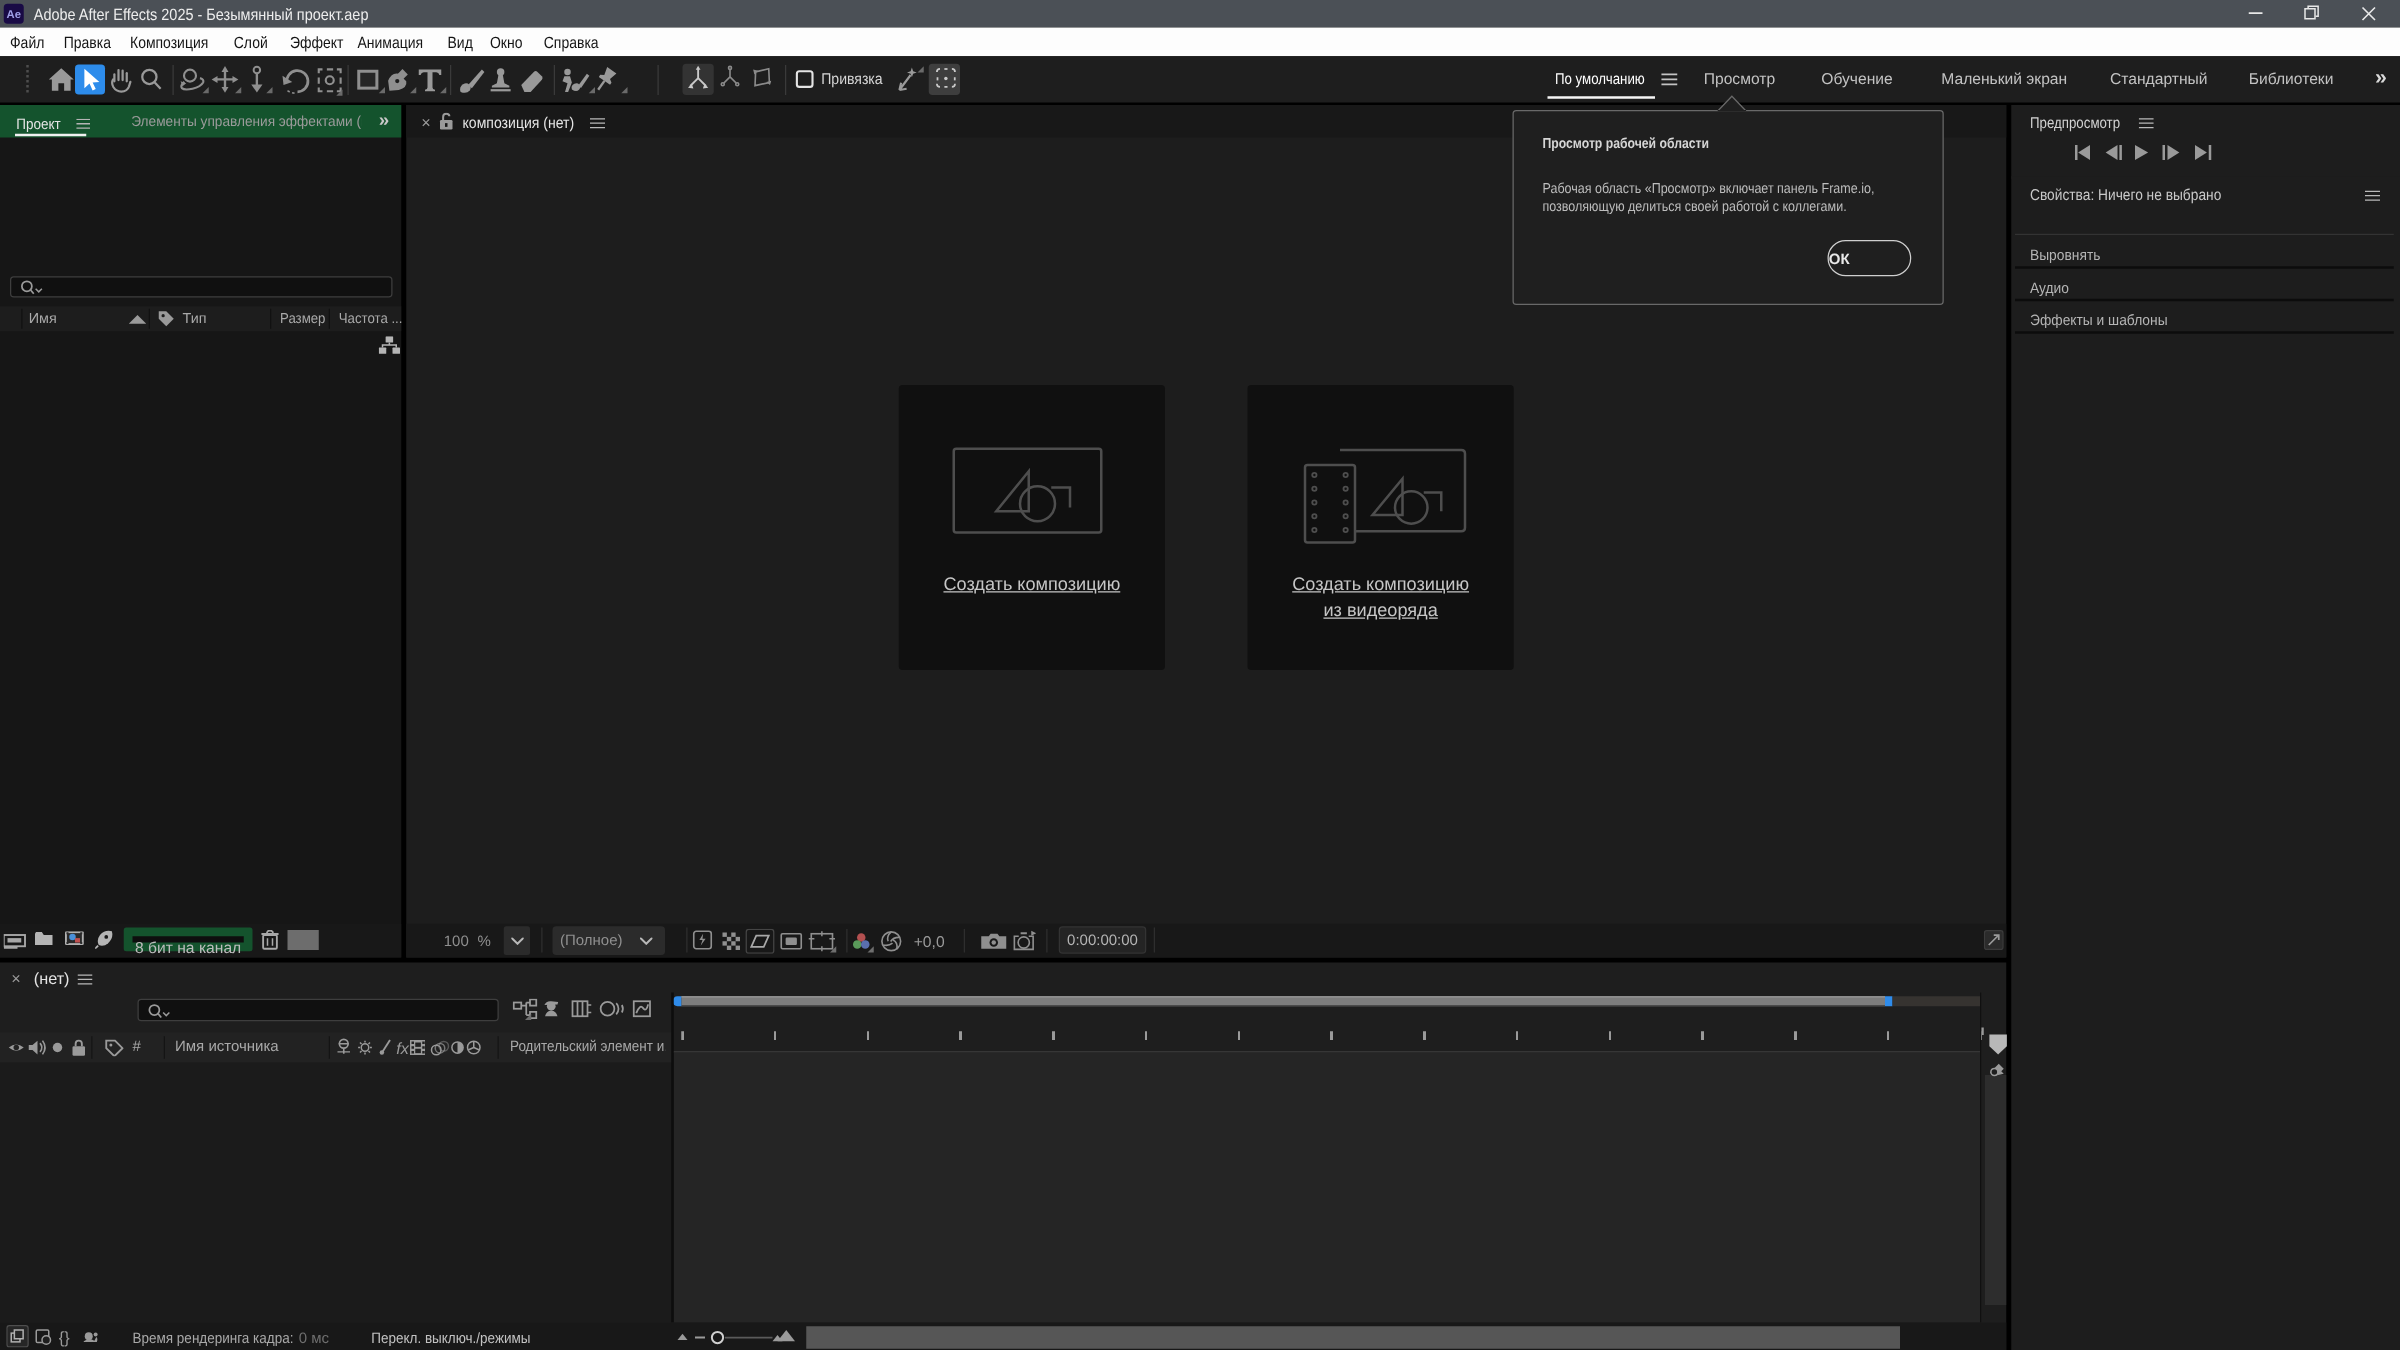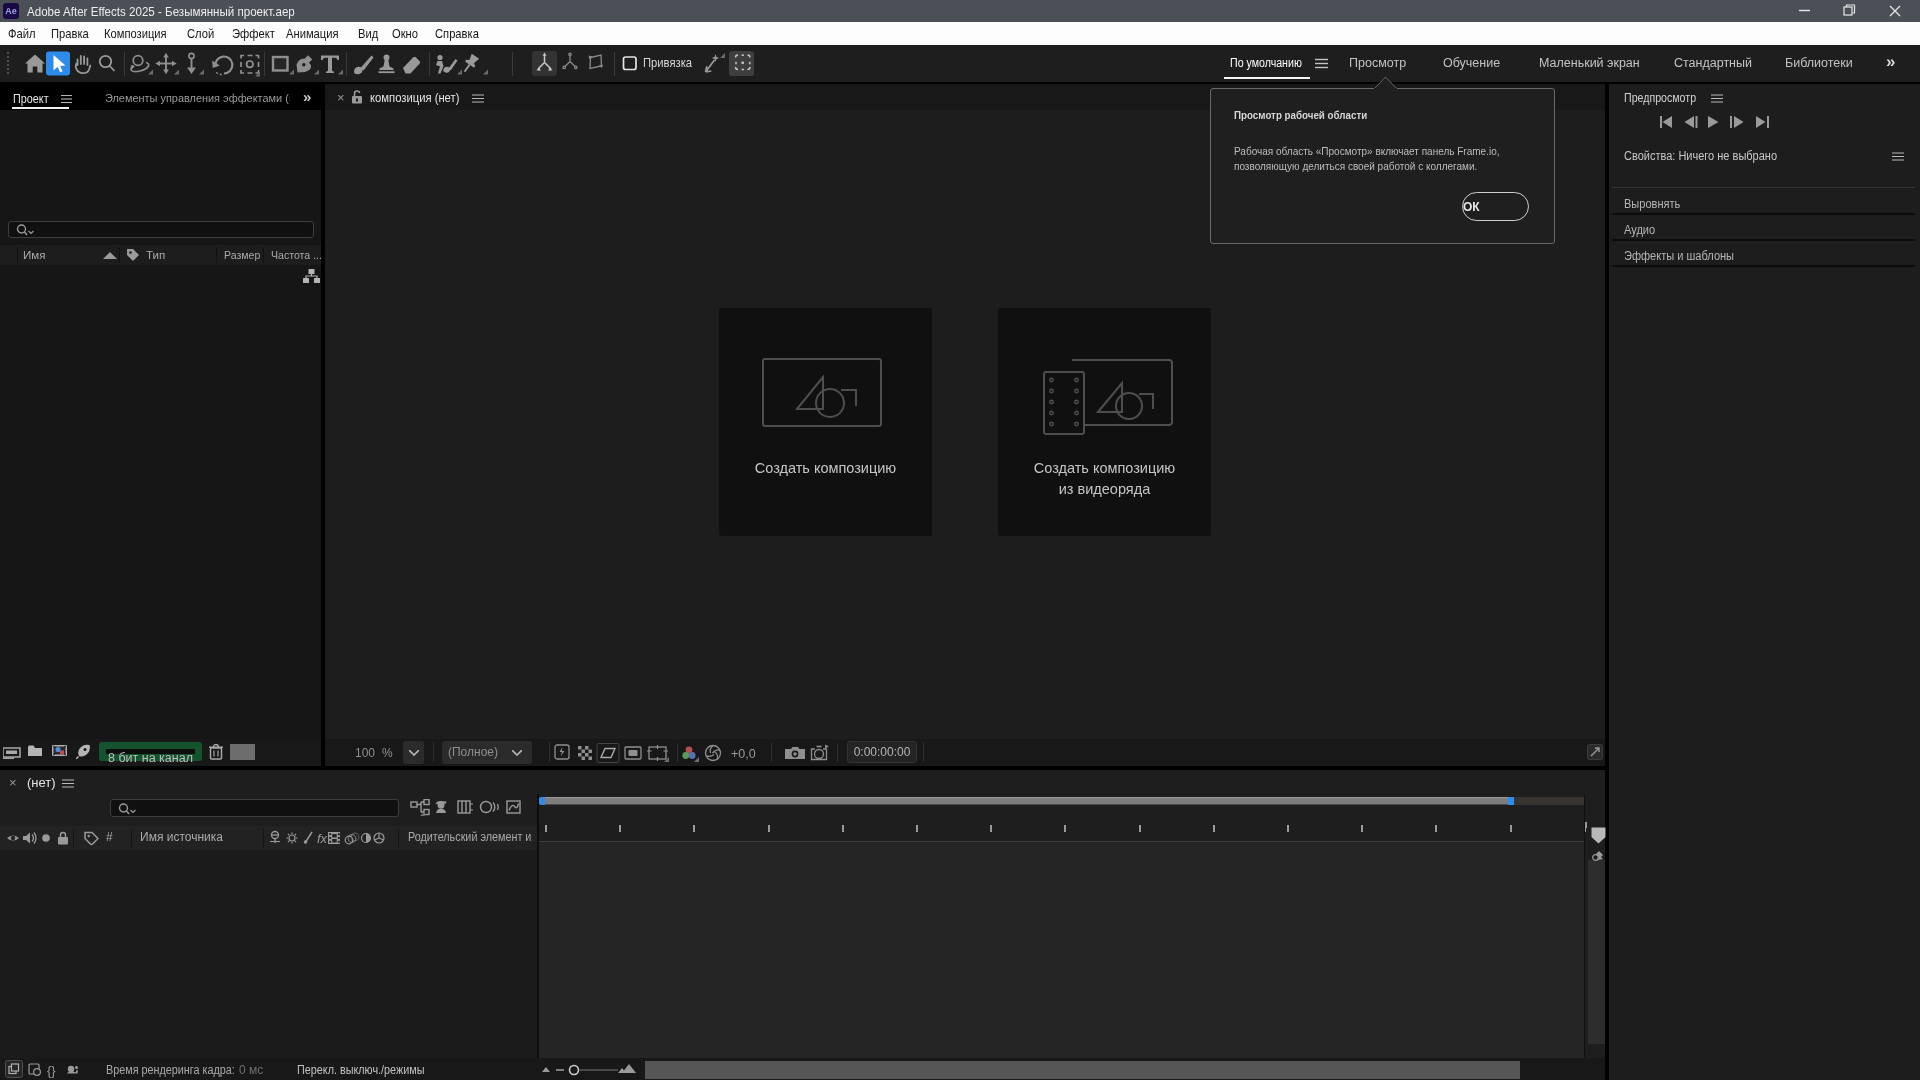--- a/index.html
+++ b/index.html
@@ -33,21 +33,21 @@
   
   #projpanel { left:0; top:84px; width:321px; height:682px; background:#161616; }
   #projsearch { position:absolute; left:8px; top:137px; width:306px; height:17px; background:#101010;
                 border:1px solid #3e3e3e; border-radius:3px; }
   #projhead { position:absolute; left:0; top:161px; width:321px; height:20px; background:#1d1d1d; }
   #projfooter { position:absolute; left:0; bottom:0; width:321px; height:27px; background:#181818; }
 
   
   #comppanel { left:325px; top:84px; width:1280px; height:682px; background:#1d1d1d; }
   .card { position:absolute; top:224px; width:213px; height:228px; background:#101010; border-radius:3px; }
-  .cardlabel { position:absolute; width:100%; text-align:center; color:#c6c6c6; font-size:14.5px; }
+  .cardlabel { position:absolute; width:100%; text-align:center; color:#c6c6c6; font-size:14.5px;text-decoration:underline; }
   #compfooter { position:absolute; left:0; bottom:0; width:1280px; height:27px; background:#181818; }
 
   
   #prevpanel { left:1609px; top:84px; width:311px; height:59px; background:#1d1d1d; }
   #proppanel { left:1609px; top:141px; width:311px; height:939px; background:#1d1d1d; }
   .rsec { position:absolute; left:15px; color:#b5b5b5; font-size:12px; transform:scaleX(0.92); transform-origin:0 0; }
   .rdiv { position:absolute; left:3px; width:303px; height:1px; background:#333; }
 
   
   #tlpanel { left:0; top:770px; width:1605px; height:310px; background:#1e1e1e; }
@@ -79,21 +79,21 @@
     <div class="menuitem" style="left:104px">Композиция</div>
     <div class="menuitem" style="left:187px">Слой</div>
     <div class="menuitem" style="left:232px">Эффект</div>
     <div class="menuitem" style="left:286px">Анимация</div>
     <div class="menuitem" style="left:358px">Вид</div>
     <div class="menuitem" style="left:392px">Окно</div>
     <div class="menuitem" style="left:435px">Справка</div>
   </div>
 
   <div id="toolbar" class="abs"></div>
-  <div id="toolicons" class="abs" style="left:2px;top:45px;width:1704px;height:39px">
+  <div id="toolicons" class="abs" style="left:16px;top:45px;width:1704px;height:39px">
     <svg width="1920" height="39">
 
       <g fill="#4e4e4e">
         <rect x="5" y="7" width="2" height="2"></rect>
           <rect x="5" y="11" width="2" height="2"></rect>
         <rect x="5" y="15" width="2" height="2"></rect>
           <rect x="5" y="19" width="2" height="2"></rect>
         <rect x="5" y="23" width="2" height="2"></rect>
           <rect x="5" y="27" width="2" height="2"></rect>
       </g>
@@ -254,21 +254,21 @@
     </svg>
     <div class="wstab" style="left:1347px">Просмотр</div>
     <div class="wstab" style="left:1441px">Обучение</div>
     <div class="wstab" style="left:1537px">Маленький экран</div>
     <div class="wstab" style="left:1672px">Стандартный</div>
     <div class="wstab" style="left:1783px">Библиотеки</div>
     <div class="wstab" style="left:1884px;top:7px;color:#d9d9d9;font-weight:bold;font-size:17px">»</div>
   </div>
 
   <div id="projpanel" class="panel">
-    <div class="tabbar" style="background:#000000">
+    <div class="tabbar" style="background:#14532d">
       <div class="abs txt white" style="left:13px;top:8px;font-size:12px;transform:scaleX(0.9);transform-origin:0 0">Проект</div>
       <svg class="abs" style="left:61px;top:11px" width="11" height="9">
         <g stroke="#b5b5b5" stroke-width="1.1">
             <line x1="0" y1="0.5" x2="11" y2="0.5"></line>
             <line x1="0" y1="4" x2="11" y2="4"></line>
             <line x1="0" y1="7.5" x2="11" y2="7.5"></line>
           </g>
       </svg>
       <div class="abs" style="left:12px;top:23px;width:57px;height:2px;background:#f0f0f0"></div>
       <div class="abs txt" style="left:105px;top:8px;width:194px;overflow:hidden;color:#9b9b9b;font-size:11.5px;transform:scaleX(0.95);transform-origin:0 0">Элементы управления эффектами (не</div>

